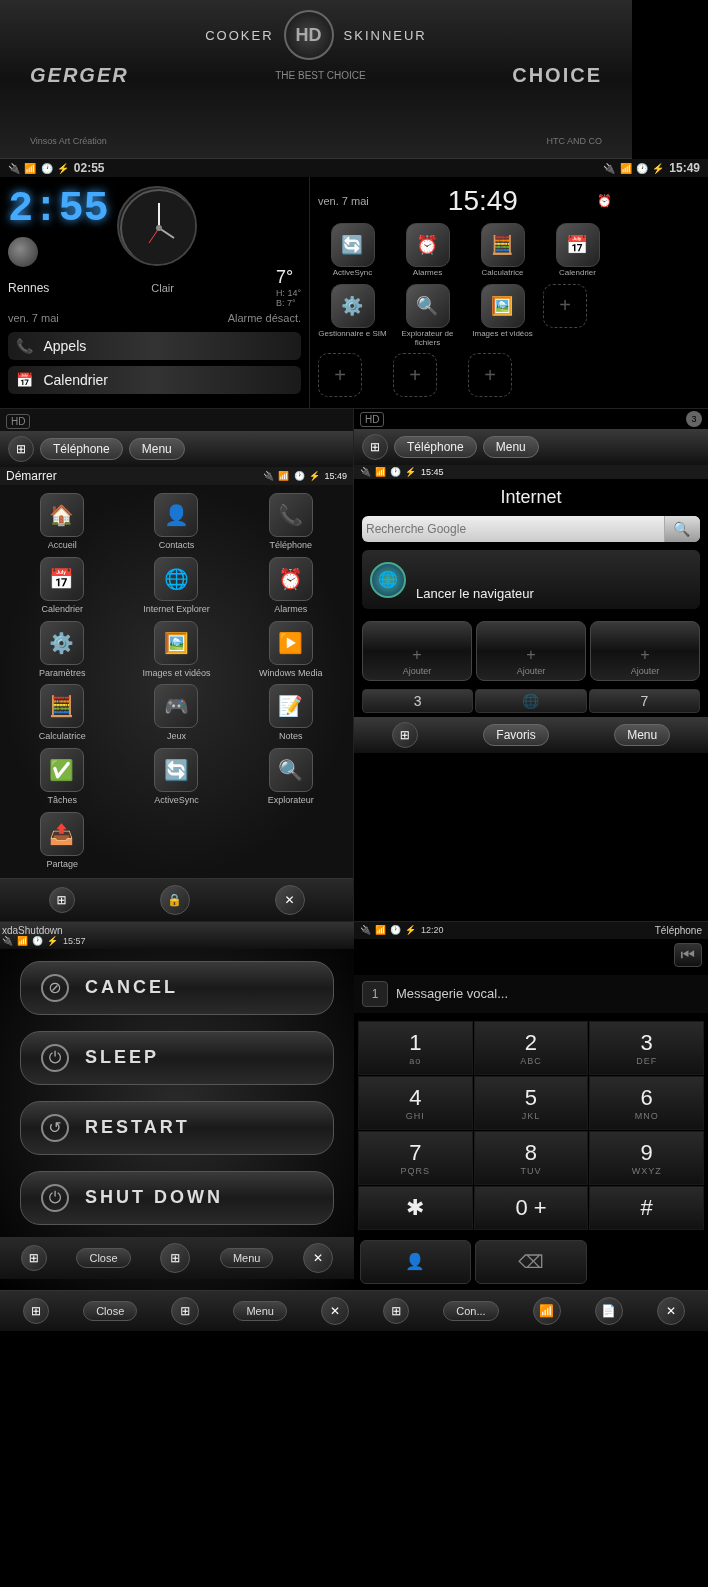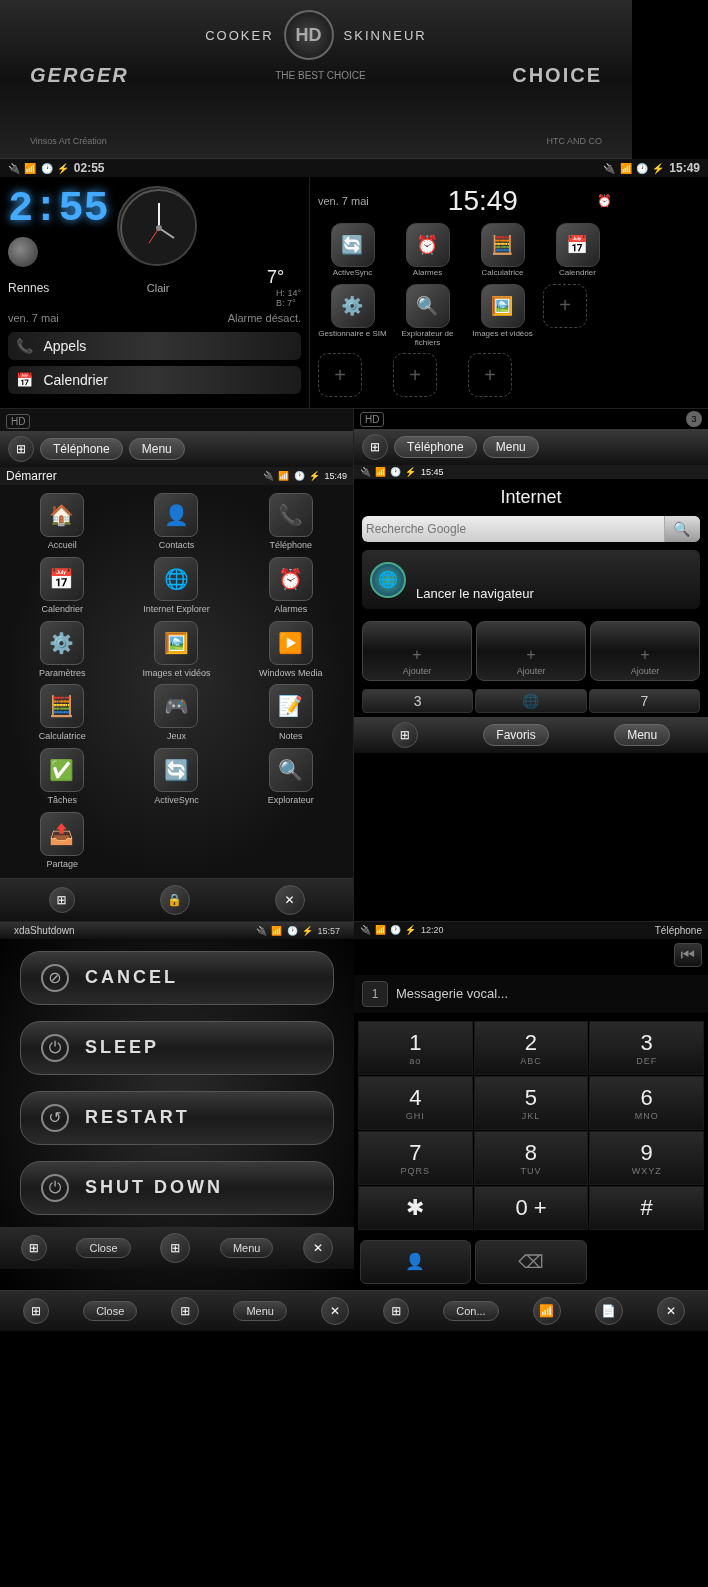--- a/index.html
+++ b/index.html
@@ -443,24 +443,25 @@
     }
 
     
     .phone-left-3 {
       background: radial-gradient(ellipse at center, #2a2a2a, #000);
     }
     .shutdown-taskbar {
       background: linear-gradient(180deg, #333, #111);
       display: flex;
       justify-content: space-between;
-      align-items: flex-end;
-      padding: 3px 14px;
+      align-items: flex-start;
+      padding: 3px 2px;
       font-size: 10px;
       color: #ccc;
+      flex-direction: column;
     }
     .shutdown-buttons {
       padding: 12px 20px;
       display: flex;
       flex-direction: column;
       gap: 16px;
     }
     .shutdown-btn {
       background: linear-gradient(180deg, #3a3a3a 0%, #1a1a1a 50%, #2a2a2a 100%);
       border: 1px solid #555;
@@ -681,21 +682,21 @@
           <line x1="40" y1="40" x2="30" y2="55" stroke="#f44" stroke-width="1"></line>
           <circle cx="40" cy="40" r="3" fill="#888"></circle>
         </svg>
       </div>
     </div>
     <div class="weather-row">
       <span class="city-name">Rennes</span>
       <span class="weather-desc">Clair</span>
       <div>
         <span class="temp">7°</span>
-        <div style="font-size:9px;color:#888;margin-left:9px;">
+        <div style="font-size:9px;color:#888;">
           <div>H: 14°</div>
           <div>B: 7°</div>
         </div>
       </div>
     </div>
     <div class="date-alarm">
       <span>ven. 7 mai</span>
       <span>Alarme désact.</span>
     </div>
     <div class="menu-items">

